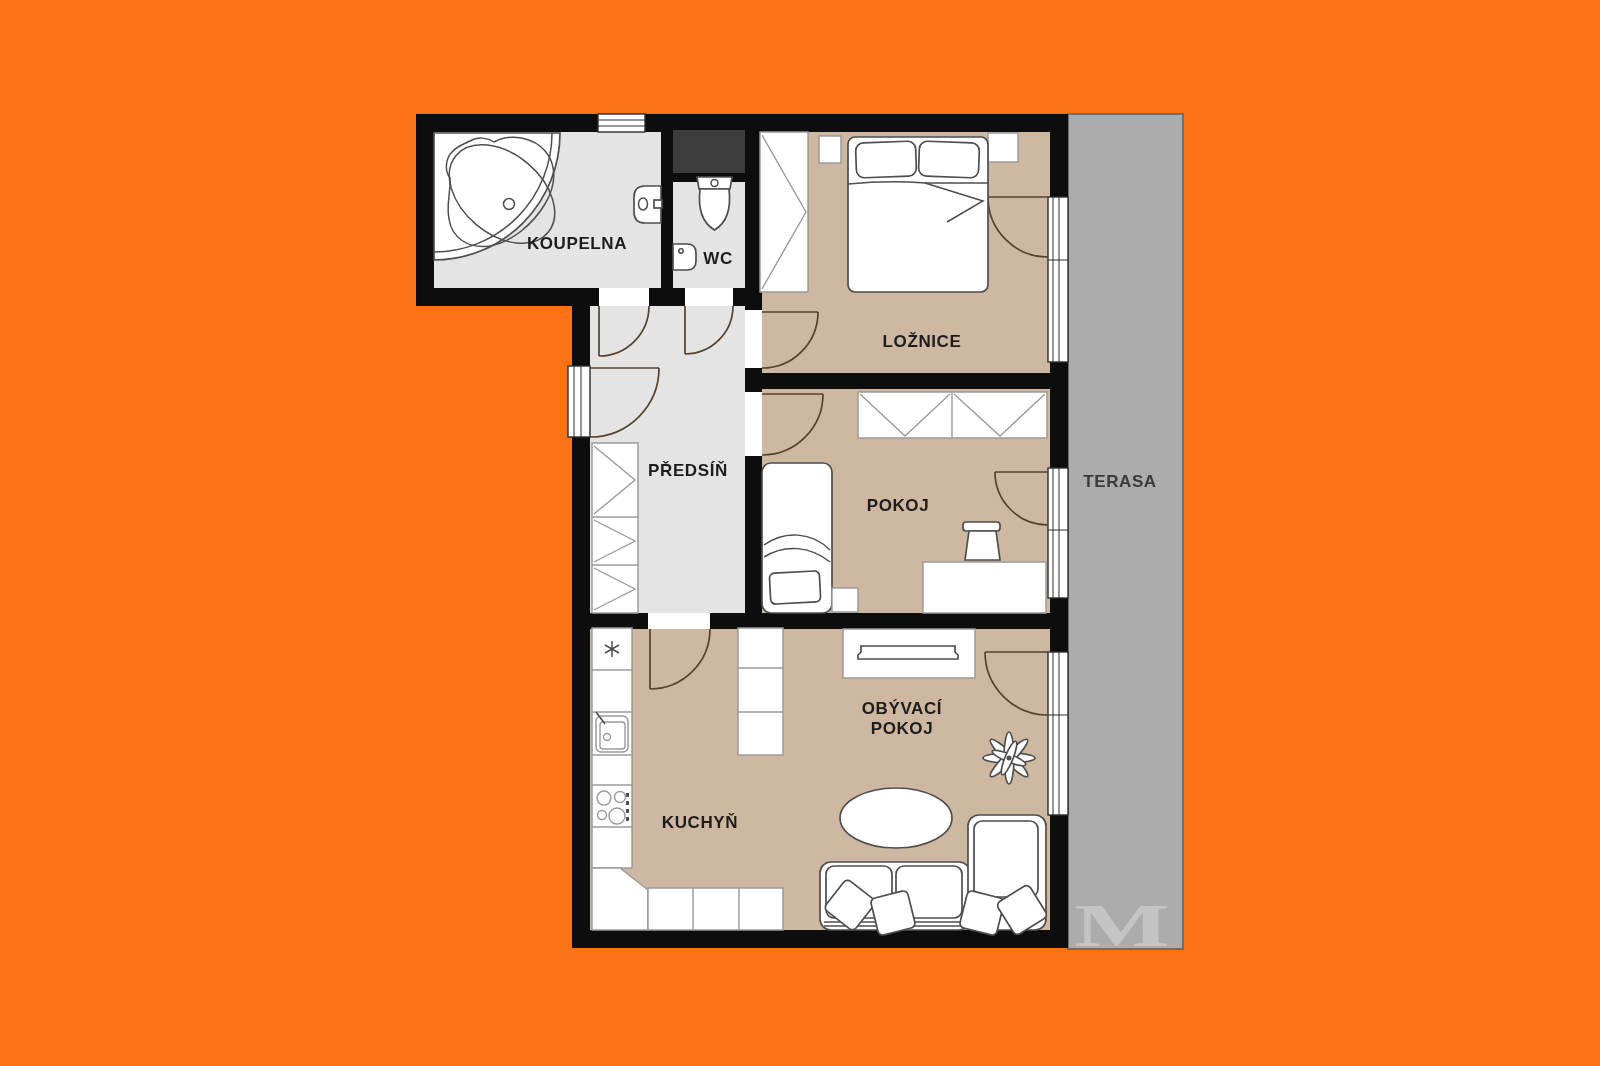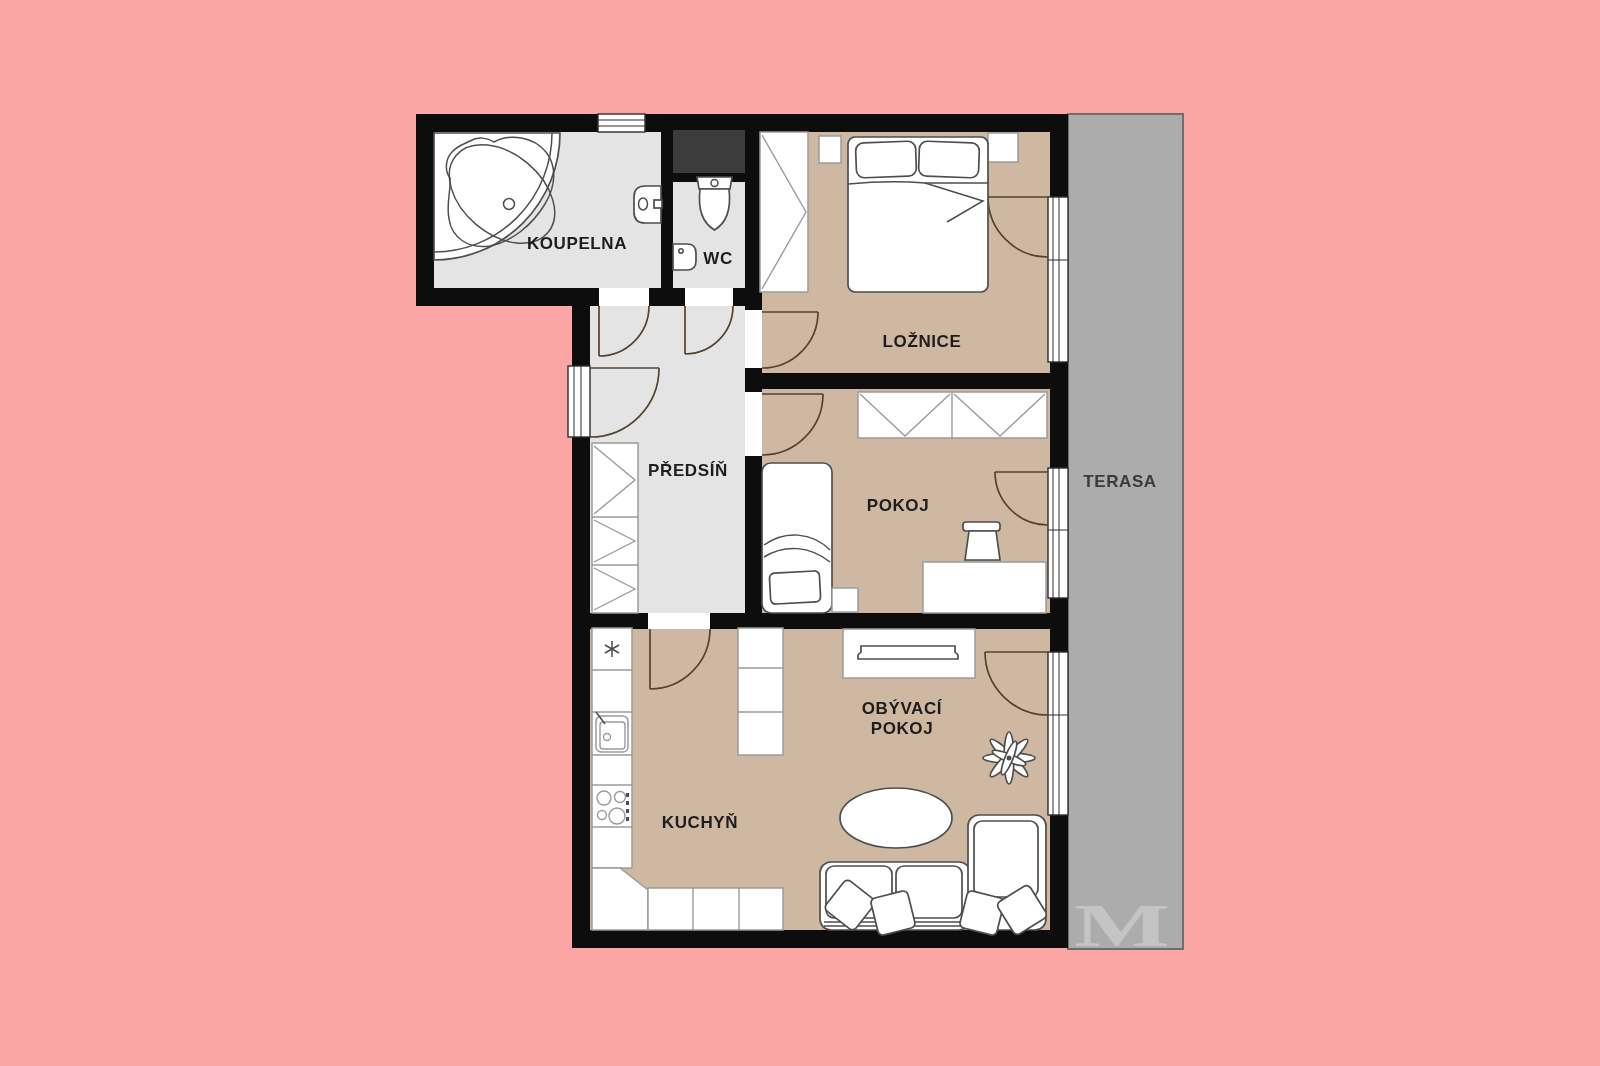--- a/index.html
+++ b/index.html
@@ -1,16 +1,16 @@
 <!DOCTYPE html>
 <html style="--wall: #0d0d0d; --floor_wet: #e4e4e4; --floor_room: #cfb8a2; --terrace: #acacac; --terrace_border: #6e6e6e; --shaft: #3c3c3c; --furniture_stroke: #4e4e4e; --counter_stroke: #9b9b9b; --door_arc: #53432f; --label: #1d1d1d; --terrace_label: #3a3a3a; --watermark: #c4c4c4;"><head>
 <meta charset="utf-8">
 <style>
   html,body{margin:0;padding:0;background:#ffffff;}
-  .canvas{position:relative;width:1600px;height:1066px;background:#fca5a5;overflow:hidden;
+  .canvas{position:relative;width:1600px;height:1066px;background:#f97316;overflow:hidden;
           font-family:"Liberation Sans", sans-serif;}
   svg{position:absolute;left:0;top:0;}
   .wall{fill:var(--wall);}
   .floor-wet{fill:var(--floor_wet);}
   .floor-room{fill:var(--floor_room);}
   .terrace-rect{fill:var(--terrace);stroke:var(--terrace_border);stroke-width:2;}
   .shaft-rect{fill:var(--shaft);}
   .thr{fill:#ffffff;}
   .frame{fill:#ffffff;stroke:#2e2e2e;stroke-width:1.4;}
   .frame-line{stroke:#2e2e2e;stroke-width:1;fill:none;}

